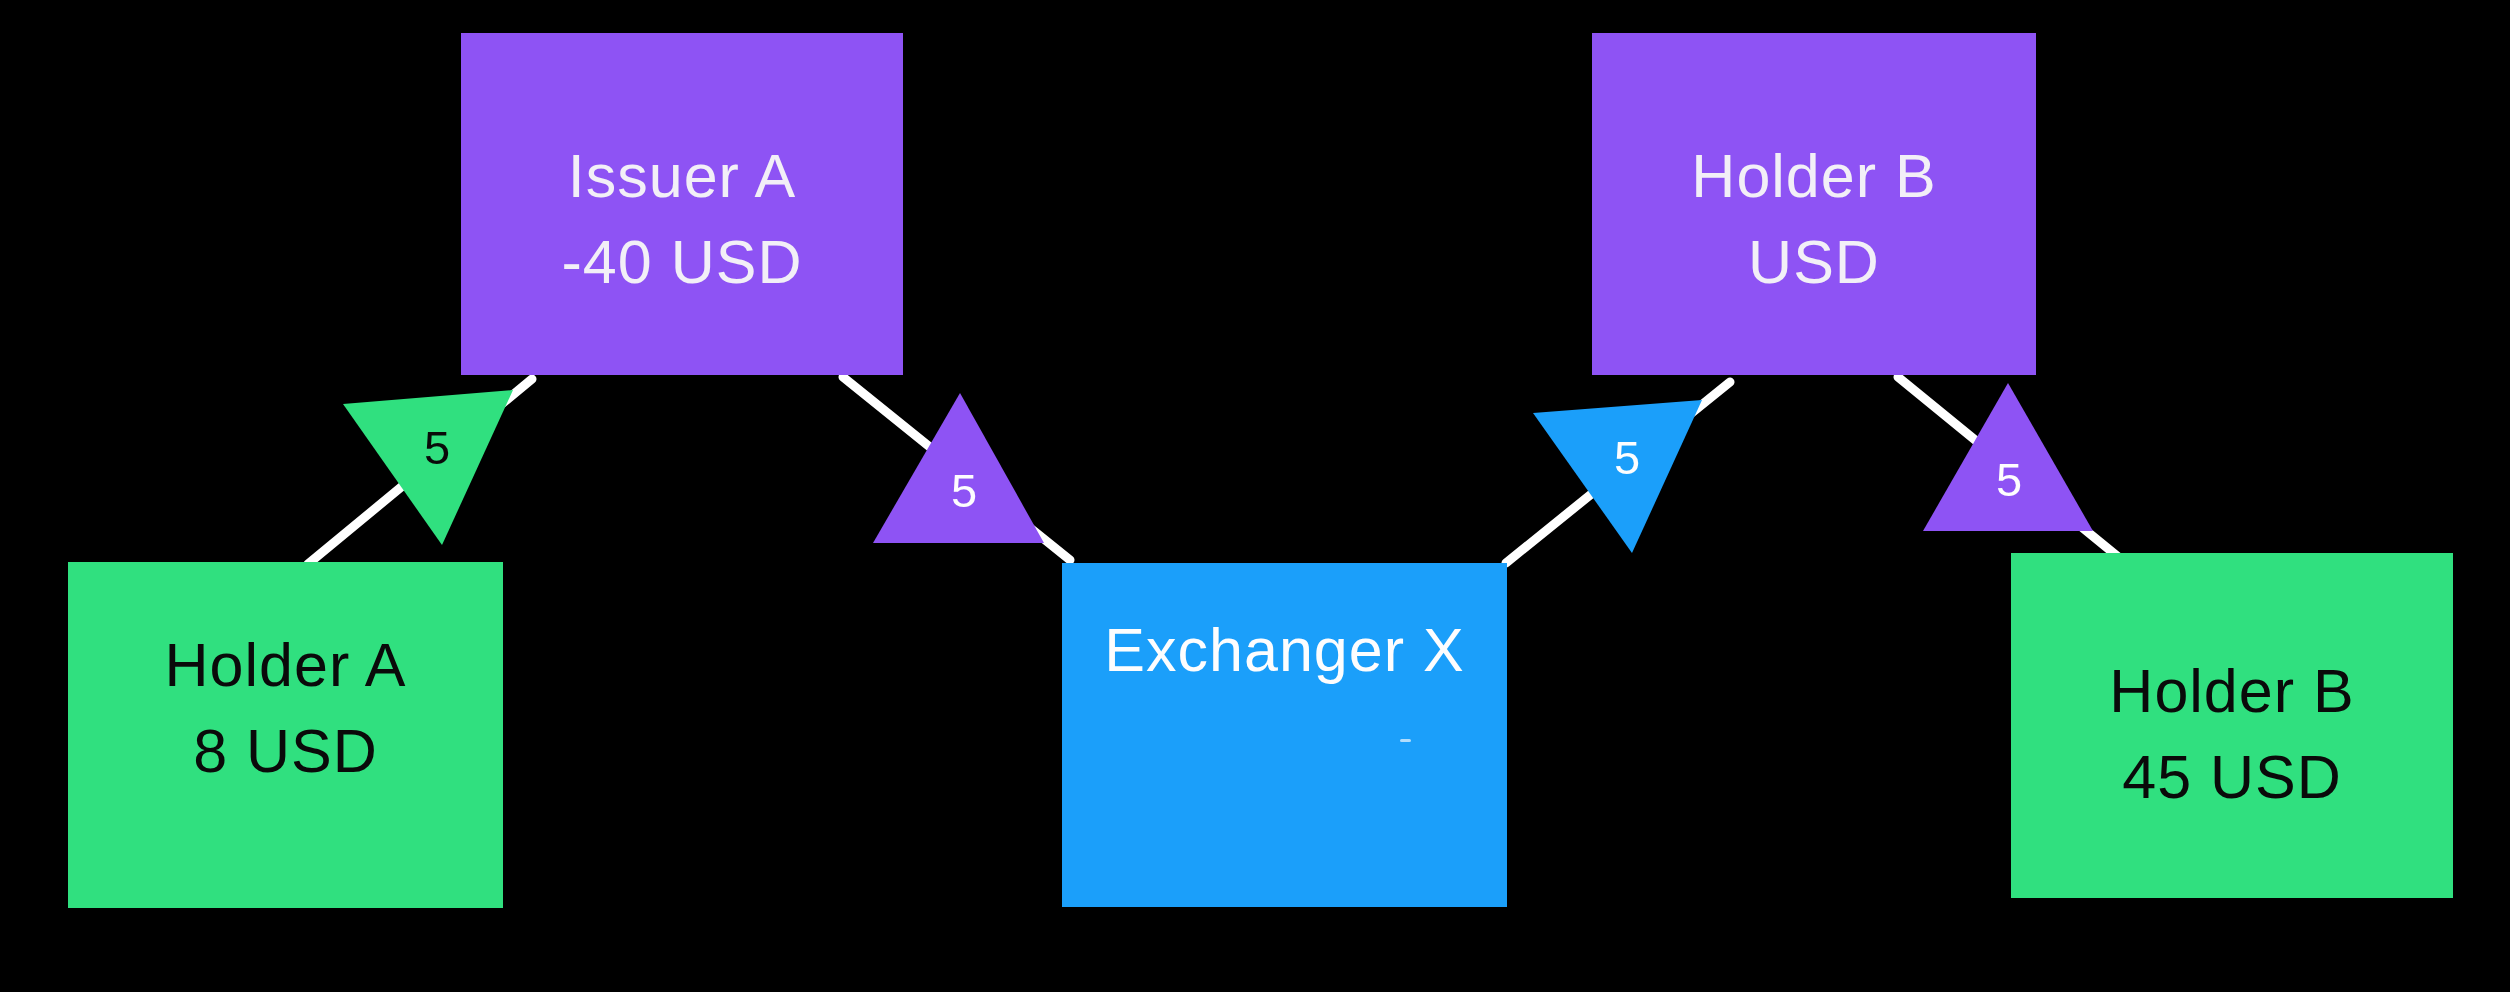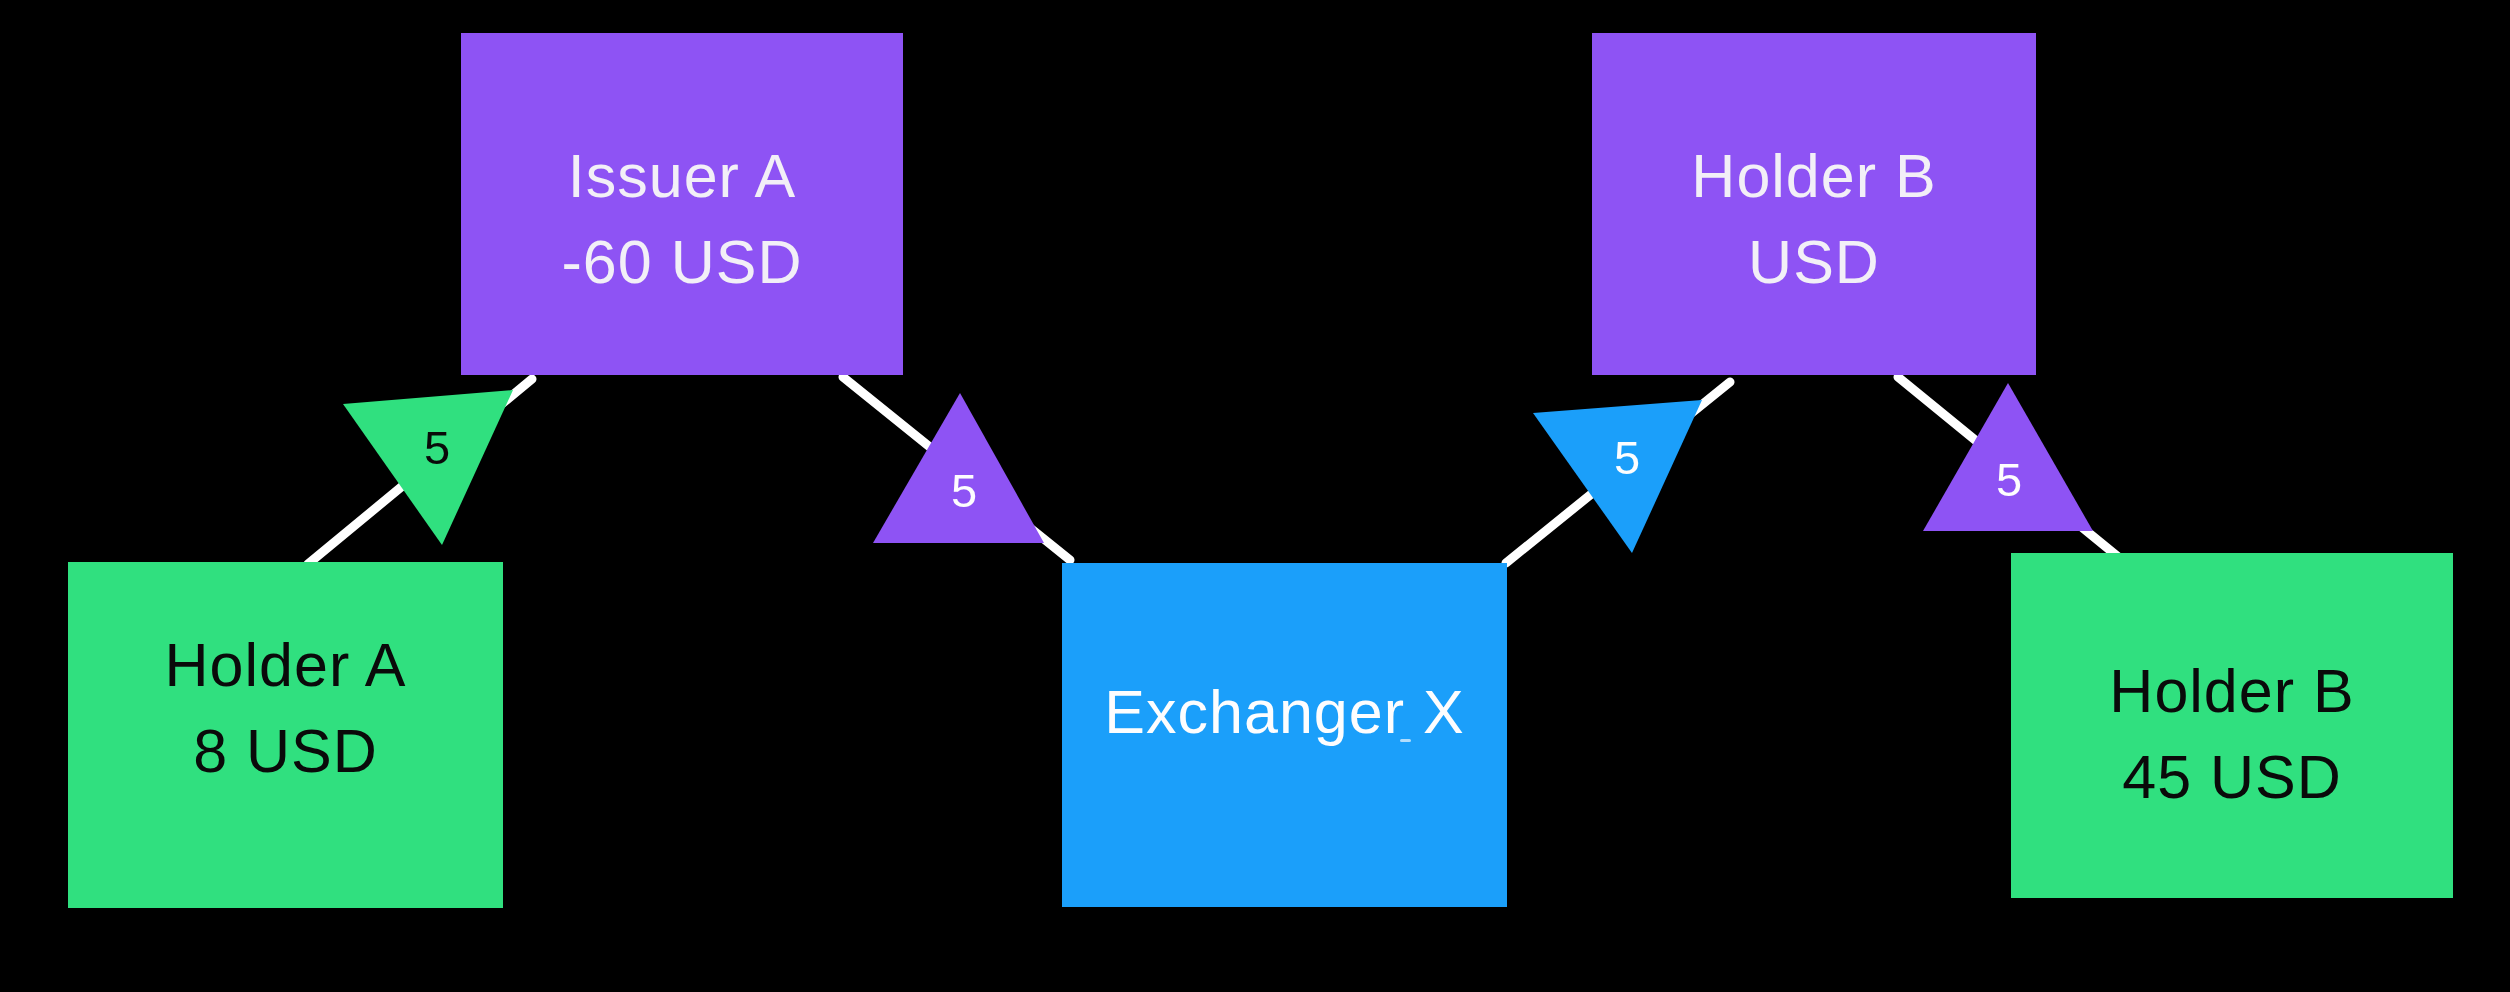--- a/index.html
+++ b/index.html
@@ -24,21 +24,21 @@
     letter-spacing:1px;
     white-space:nowrap;
   }
   .text-light{color:#F2EFF7;}
   .text-dark{color:#0a0a0a;}
   .text-white{color:#FDFDFE;}
   .lbl-issuer-a{left:461px;top:33px;width:442px;height:342px;padding-top:100px;}
   .lbl-issuer-b{left:1592px;top:33px;width:444px;height:342px;padding-top:100px;}
   .lbl-holder-a{left:68px;top:562px;width:435px;height:346px;padding-top:60px;}
   .lbl-holder-b{left:2011px;top:553px;width:442px;height:345px;padding-top:95px;}
-  .lbl-exchanger{left:1062px;top:563px;width:445px;height:344px;padding-top:106px;}
+  .lbl-exchanger{left:1062px;top:563px;width:445px;height:344px;padding-top:44px;}
   .tri-label{
     position:absolute;
     width:60px;height:60px;
     line-height:62px;
     font-size:47px;
     text-align:center;
     pointer-events:none;
   }
   .tl-1{left:407px;top:417px;}
   .tl-2{left:934px;top:460px;}
@@ -66,21 +66,21 @@
     <rect x="1592" y="33" width="444" height="342" fill="#8E53F4"></rect>
     <rect x="68" y="562" width="435" height="346" fill="#30E07F"></rect>
     <rect x="2011" y="553" width="442" height="345" fill="#30E07F"></rect>
     <rect x="1062" y="563" width="445" height="344" fill="#1B9FFA"></rect>
 
     <rect x="1400" y="739" width="11" height="3" rx="1.5" opacity="0.85" fill="#CDE8FC"></rect>
   </svg>
 
   <div class="node-label lbl-issuer-a">
     <div class="node-line text-light">Issuer A</div>
-    <div class="node-line text-light">-60 USD</div>
+    <div class="node-line text-light">-40 USD</div>
   </div>
 
   <div class="node-label lbl-issuer-b">
     <div class="node-line text-light">Holder B</div>
     <div class="node-line text-light">USD</div>
   </div>
 
   <div class="node-label lbl-holder-a">
     <div class="node-line text-dark">Holder A</div>
     <div class="node-line text-dark">8 USD</div>

